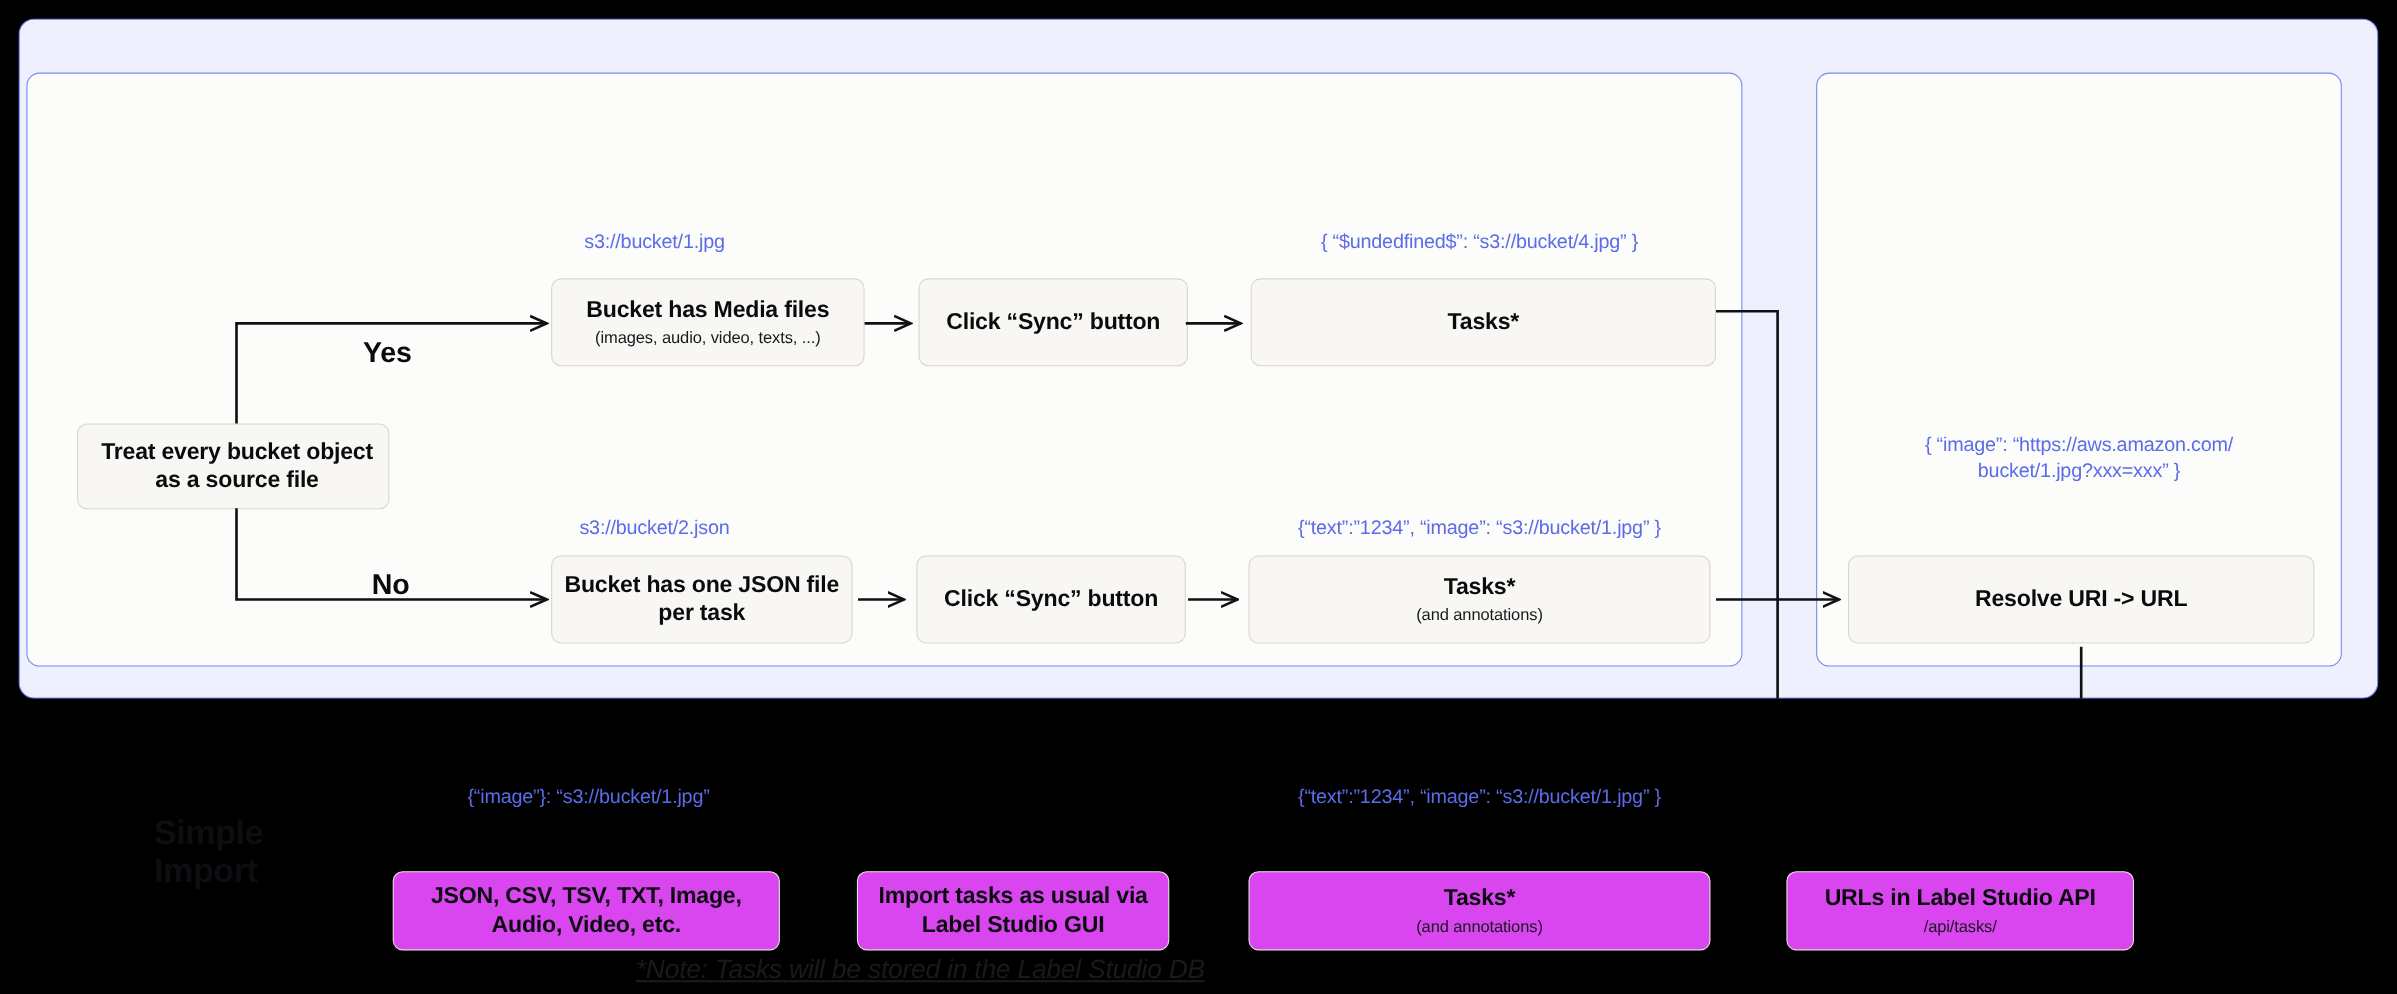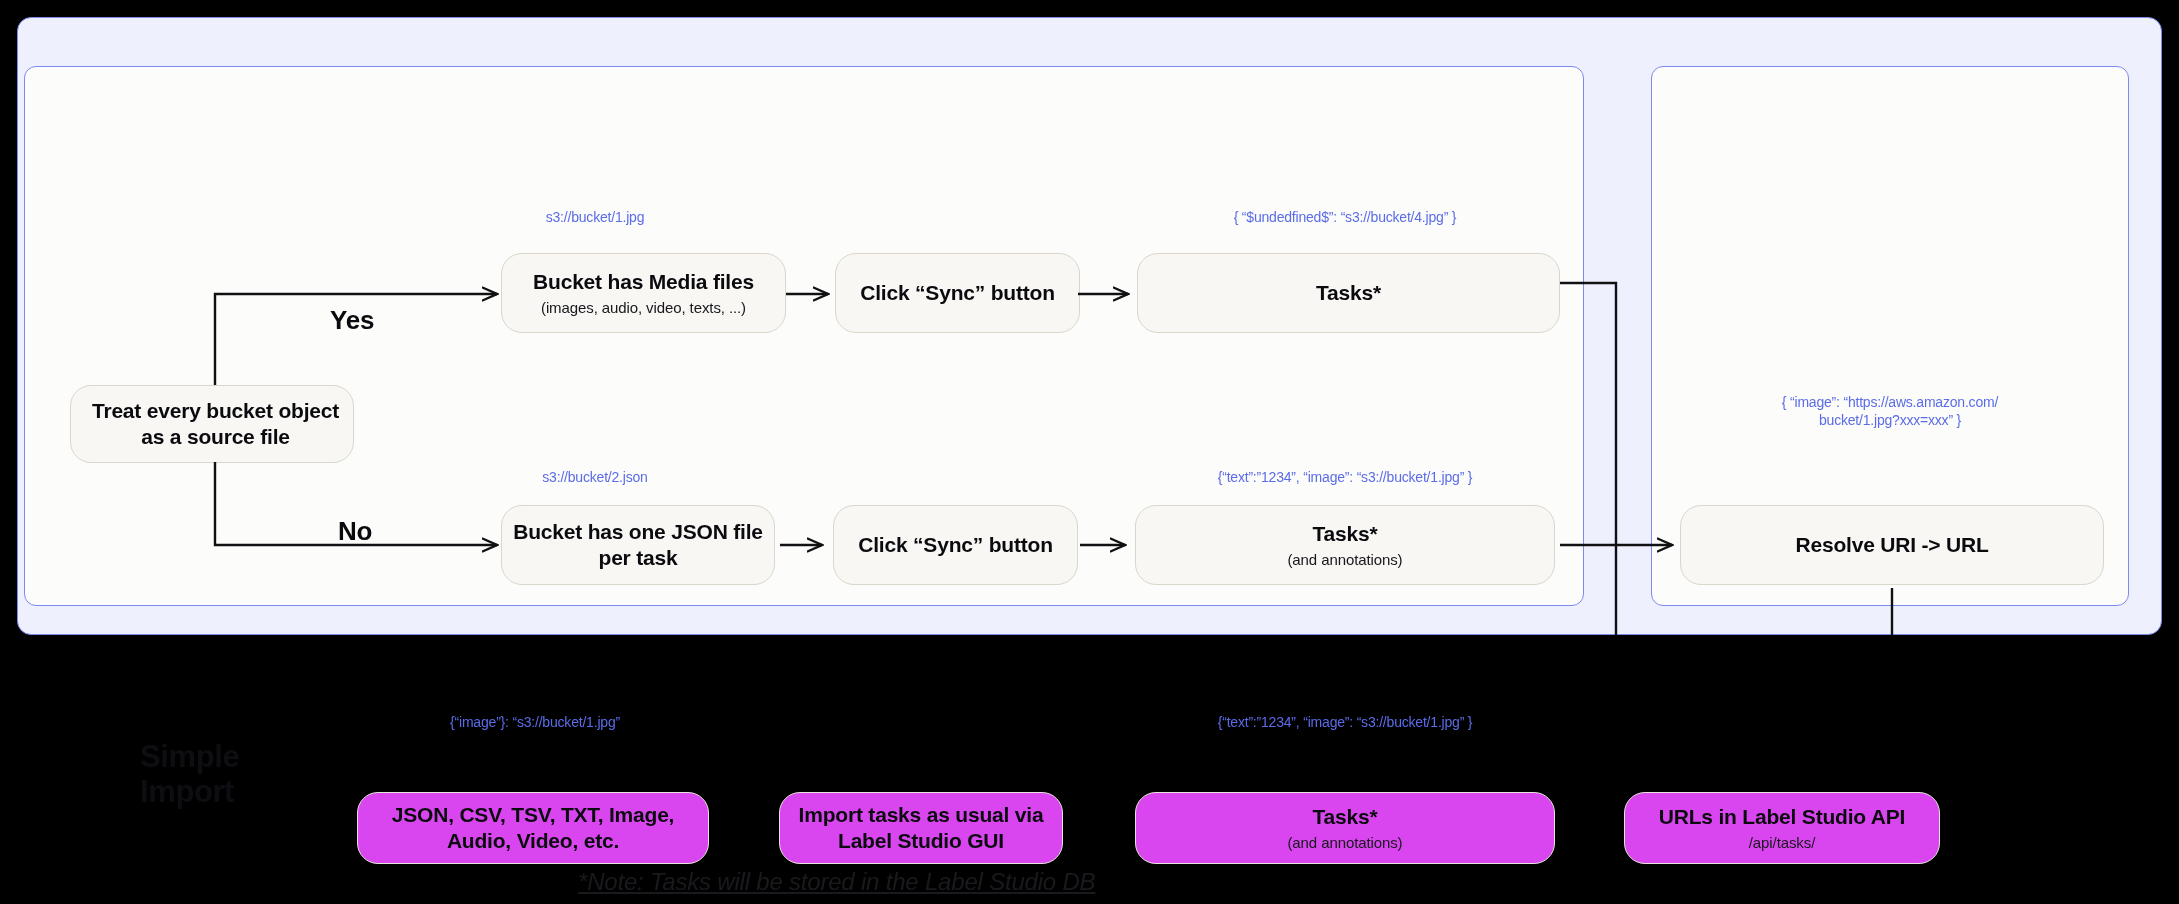--- a/index.html
+++ b/index.html
@@ -94,21 +94,21 @@
     line-height: 1.42;
     letter-spacing: -0.1px;
     white-space: pre-line;
   }
 
   
   .node {
     position: absolute;
     background: #F8F7F4;
     border: 1.2px solid #DAD6CB;
-    border-radius: 21px;
+    border-radius: 9px;
     display: flex;
     flex-direction: column;
     align-items: center;
     justify-content: center;
     text-align: center;
     z-index: 4;
     padding: 4px 10px;
   }
 
   .node .main {
@@ -131,21 +131,21 @@
   
   .node.on-dark {
     background: #d946ef;
     border: 1.2px solid #E6E3DA;
     margin-top: 48px;
   }
 
   
   .caption {
     position: absolute;
-    font-size: 14px;
+    font-size: 18px;
     color: #5B6CE8;
     text-align: center;
     line-height: 1.32;
     letter-spacing: -0.2px;
     z-index: 4;
     white-space: pre-line;
   }
 
   
   .branch-label {

